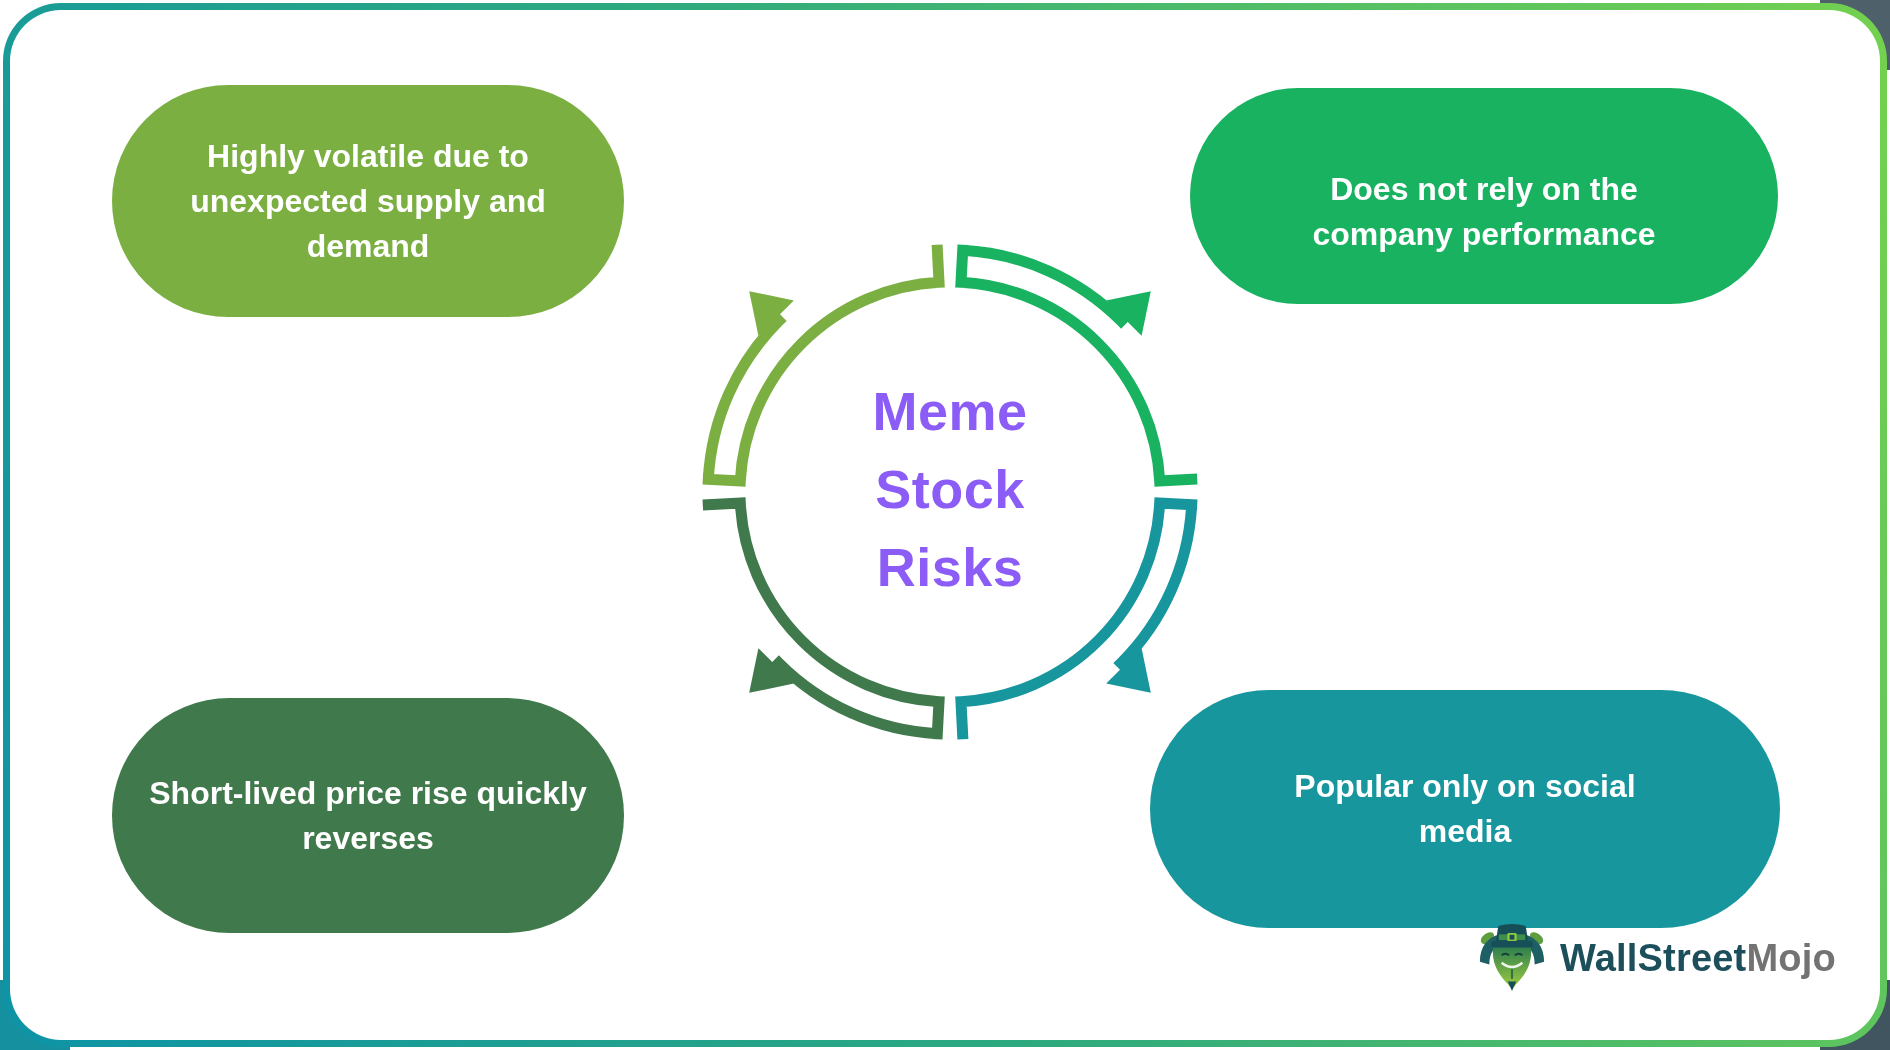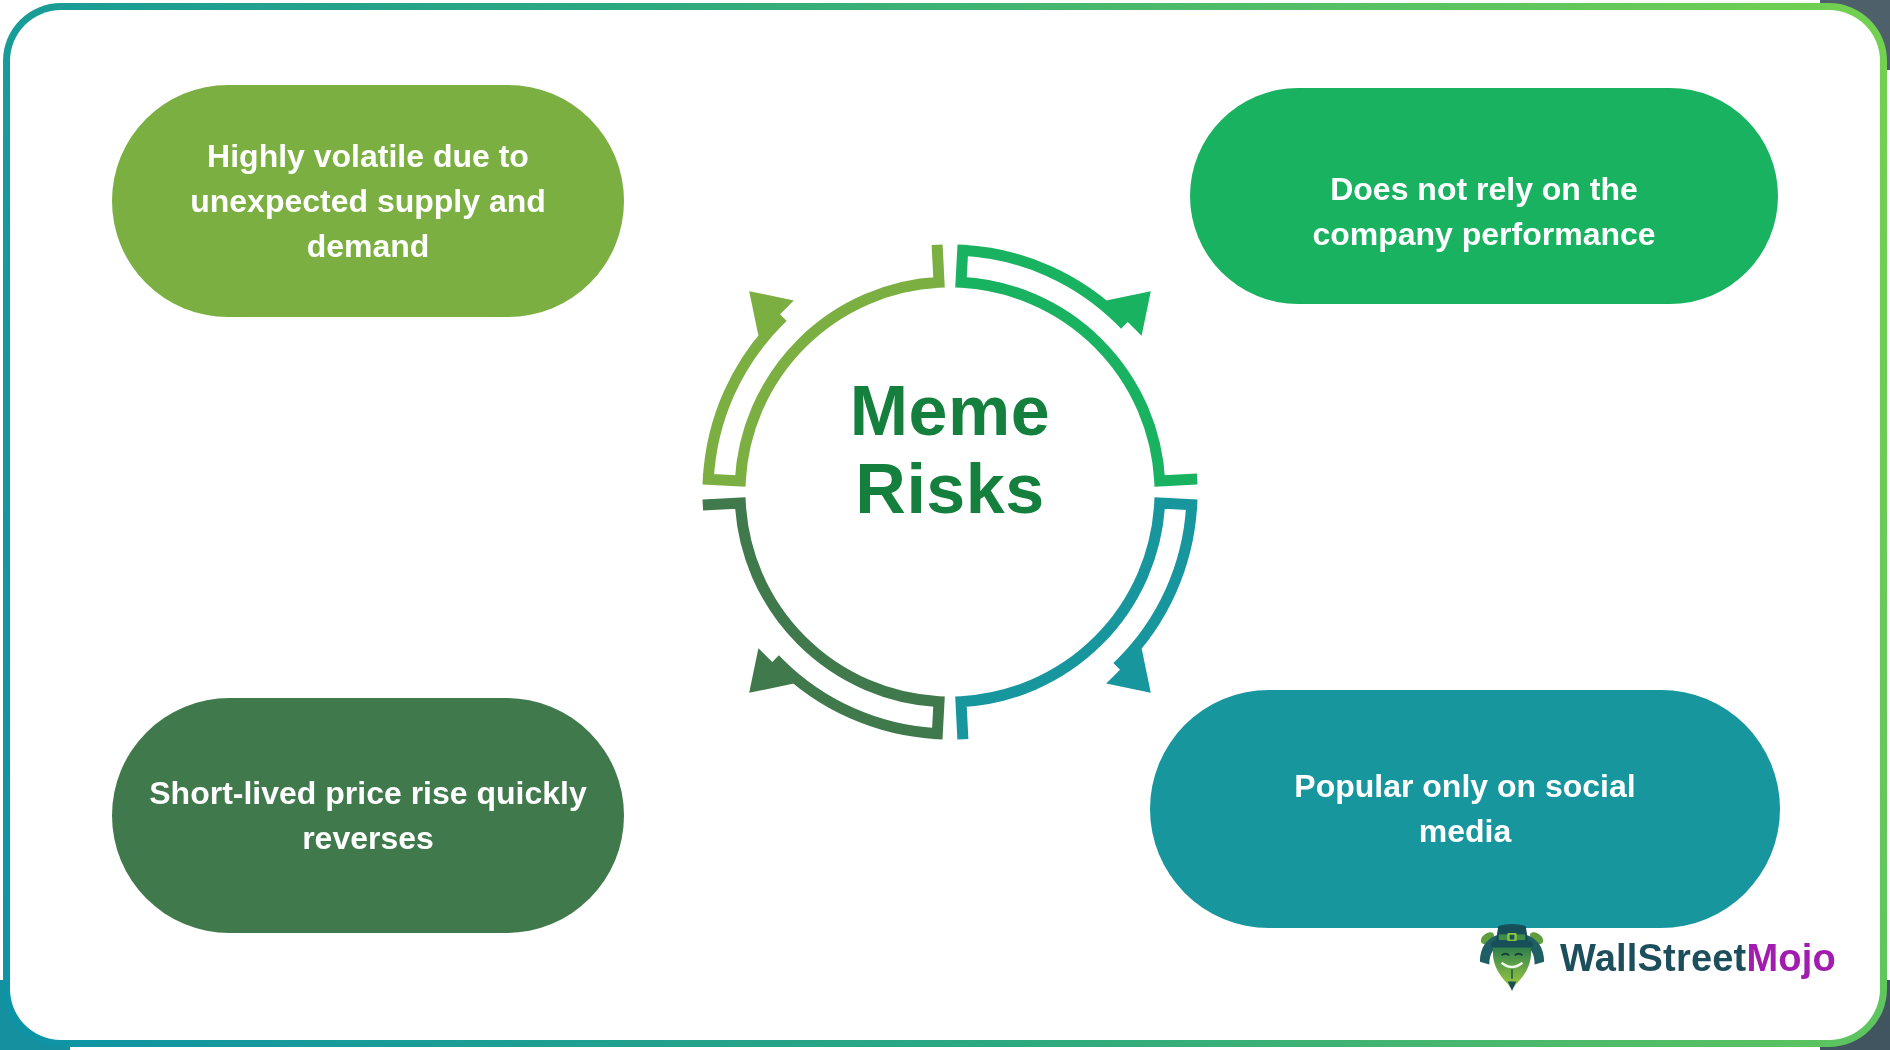--- a/index.html
+++ b/index.html
@@ -34,27 +34,27 @@
 
   
   .cycle{position:absolute;left:650px;top:192px;width:600px;height:600px;}
   .c-green{color:#19b261}
   .c-teal{color:#17969e}
   .c-dark{color:#40794b}
   .c-olive{color:#7caf41}
 
   
   .center-title{position:absolute;left:750px;top:372px;width:400px;text-align:center;
-    color:#15803d;font-size:70px;font-weight:800;line-height:78px;letter-spacing:.5px;}
+    color:#8b5cf6;font-size:54px;font-weight:800;line-height:78px;letter-spacing:.5px;}
 
   
   .logo{position:absolute;left:1478px;top:922px;display:flex;align-items:center;gap:14px;}
   .logo-mascot{width:68px;height:72px;}
   .logo-text{font-size:38px;font-weight:700;letter-spacing:.2px;color:#1c4f5b;}
-  .logo-text .accent{color:#a21caf;margin-top:36px;}
+  .logo-text .accent{color:#737373;margin-top:36px;}
 </style>
 </head>
 <body>
 
 <div class="canvas">
 
   <div class="corner tr"></div>
   <div class="corner br"></div>
   <div class="corner bl"></div>
 
@@ -91,20 +91,21 @@
         </g>
       </defs>
       <use href="#arm" class="c-green"></use>
       <use href="#arm" class="c-teal" transform="rotate(90 300 300)"></use>
       <use href="#arm" class="c-dark" transform="rotate(180 300 300)"></use>
       <use href="#arm" class="c-olive" transform="rotate(270 300 300)"></use>
     </svg>
 
     <div class="center-title">
       <div>Meme</div>
+      <div>Stock</div>
       <div>Risks</div>
     </div>
 
     <div class="logo">
       <svg class="logo-mascot" viewBox="0 0 72 76" xmlns="http://www.w3.org/2000/svg">
         <defs>
           <linearGradient id="faceGrad" x1="0" y1="0" x2="0" y2="1">
             <stop offset="0" stop-color="#2e7d4f"></stop>
             <stop offset="1" stop-color="#9ccb3f"></stop>
           </linearGradient>

